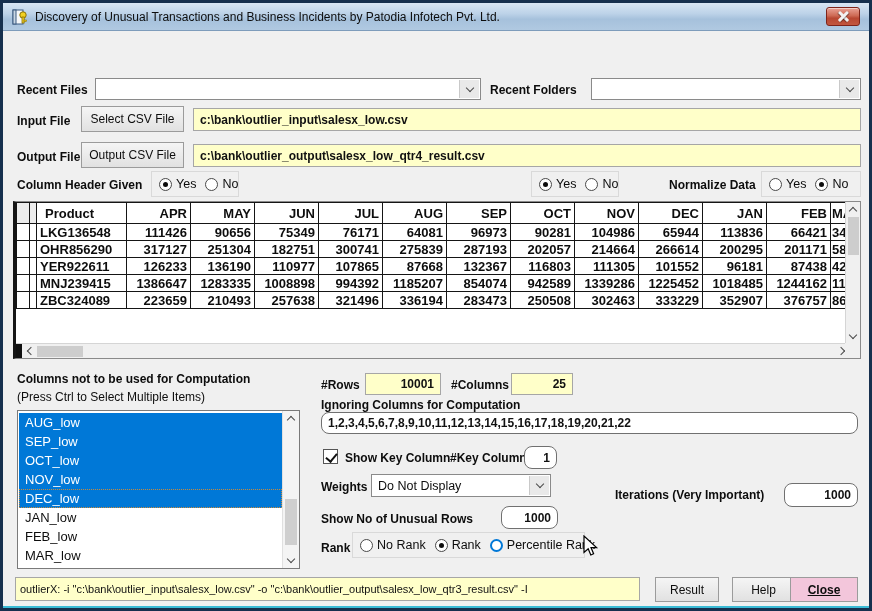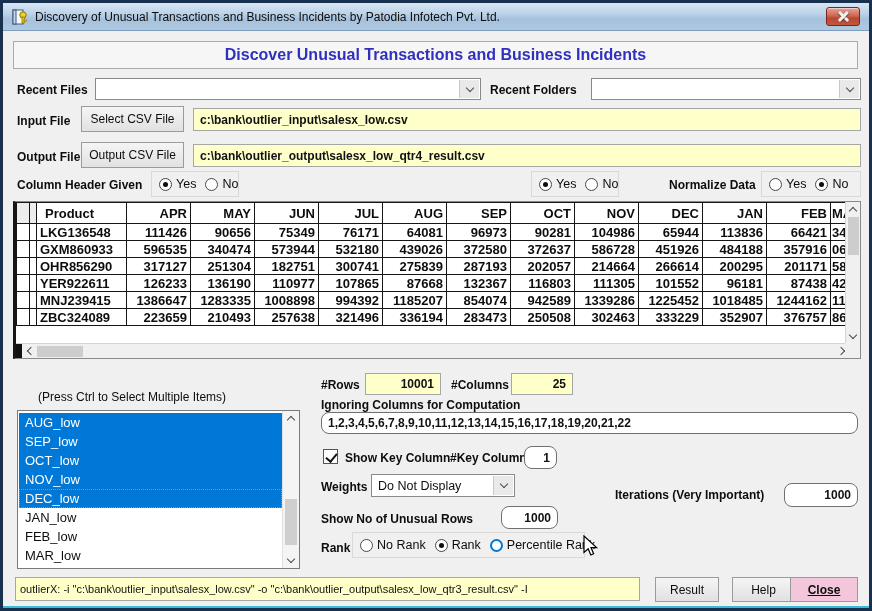--- a/index.html
+++ b/index.html
@@ -20,21 +20,21 @@
   .close-x::before,.close-x::after{content:'';position:absolute;left:50%;top:50%;width:13px;height:3.2px;background:#F2F2F2;
     border-radius:1px;box-shadow:0 1px 1px rgba(0,0,0,.4);}
   .close-x::before{transform:translate(-50%,-50%) rotate(45deg);}
   .close-x::after{transform:translate(-50%,-50%) rotate(-45deg);}
 
   
   .header-box{position:absolute;left:10px;top:38px;width:845px;height:28px;background:#F6F6F6;border:1px solid #ABABAB;
     text-align:center;line-height:26px;font-weight:bold;font-size:16px;color:#3030BE;}
 
   .lbl{position:absolute;font-size:12px;font-weight:bold;color:#0d0d0d;white-space:nowrap;}
-  .lbl.plain{font-weight:normal;margin-left:21px;}
+  .lbl.plain{font-weight:normal;}
 
   
   .combo{position:absolute;height:22px;background:#fff;border:1px solid #8A8A8A;}
   .combo .dd{position:absolute;right:1px;top:1px;bottom:1px;width:20px;background:#E9E9E9;border-left:1px solid #C9C9C9;
     display:flex;align-items:center;justify-content:center;}
   .chev{width:6px;height:6px;border-right:1.6px solid #4A4A4A;border-bottom:1.6px solid #4A4A4A;display:inline-block;}
   .chev.down{transform:rotate(45deg);margin-top:-3px;}
   .chev.up{transform:rotate(-135deg);margin-bottom:-3px;}
   .chev.left{transform:rotate(135deg);margin-right:-3px;}
   .chev.right{transform:rotate(-45deg);margin-left:-3px;}
@@ -105,21 +105,20 @@
       <circle cx="11" cy="6" r="3.2" fill="#F2D021" stroke="#8A7208" stroke-width="1"></circle>
       <rect x="10" y="8" width="2.2" height="6" fill="#F2D021" stroke="#8A7208" stroke-width="0.8"></rect>
       <rect x="12" y="11" width="2.5" height="1.6" fill="#F2D021" stroke="#8A7208" stroke-width="0.6"></rect>
     </svg>
     <span class="title-text">Discovery of Unusual Transactions and Business Incidents by Patodia Infotech Pvt. Ltd.</span>
     <div class="close-btn">
         <span class="close-x"></span>
       </div>
   </div>
 
-  <div class="header-box">Discover Unusual Transactions and Business Incidents</div>
 
   <span class="lbl" style="left:14px;top:80px;">Recent Files</span>
   <div class="combo" style="left:92px;top:75px;width:386px;">
     <span></span>
     <span class="dd">
         <span class="chev down"></span>
       </span>
   </div>
   <span class="lbl" style="left:487px;top:80px;">Recent Folders</span>
   <div class="combo" style="left:588px;top:75px;width:270px;">
@@ -225,37 +224,20 @@
             <td class="num">90281</td>
             <td class="num">104986</td>
             <td class="num">65944</td>
             <td class="num">113836</td>
             <td class="num">66421</td>
             <td class="mar">34</td>
           </tr>
           <tr>
             <td class="selcol"></td>
             <td class="selcol"></td>
-            <td class="product">GXM860933</td>
-            <td class="num">596535</td>
-            <td class="num">340474</td>
-            <td class="num">573944</td>
-            <td class="num">532180</td>
-            <td class="num">439026</td>
-            <td class="num">372580</td>
-            <td class="num">372637</td>
-            <td class="num">586728</td>
-            <td class="num">451926</td>
-            <td class="num">484188</td>
-            <td class="num">357916</td>
-            <td class="mar">06</td>
-          </tr>
-          <tr>
-            <td class="selcol"></td>
-            <td class="selcol"></td>
             <td class="product">OHR856290</td>
             <td class="num">317127</td>
             <td class="num">251304</td>
             <td class="num">182751</td>
             <td class="num">300741</td>
             <td class="num">275839</td>
             <td class="num">287193</td>
             <td class="num">202057</td>
             <td class="num">214664</td>
             <td class="num">266614</td>
@@ -331,20 +313,21 @@
           <span class="chev left"></span>
         </span>
       <span class="hs-thumb"></span>
       <span class="arr" style="right:0;">
           <span class="chev right"></span>
         </span>
     </div>
     <div class="corner"></div>
   </div>
 
+  <span class="lbl" style="left:14px;top:369px;">Columns not to be used for Computation</span>
   <span class="lbl plain" style="left:14px;top:387px;">(Press Ctrl to Select Multiple Items)</span>
   <div class="listbox">
     <div class="lb-items">
         <div class="lb-item sel">AUG_low</div>
         <div class="lb-item sel">SEP_low</div>
         <div class="lb-item sel">OCT_low</div>
         <div class="lb-item sel">NOV_low</div>
         <div class="lb-item sel focus">DEC_low</div>
         <div class="lb-item">JAN_low</div>
         <div class="lb-item">FEB_low</div>
@@ -368,21 +351,21 @@
 
   <span class="lbl" style="left:318px;top:395px;">Ignoring Columns for Computation</span>
   <div class="field white" style="left:318px;top:409px;width:537px;height:22px;">1,2,3,4,5,6,7,8,9,10,11,12,13,14,15,16,17,18,19,20,21,22</div>
 
   <span class="checkbox checked" style="left:320px;top:446px;"></span>
   <span class="lbl" style="left:342px;top:448px;">Show Key Column</span>
   <span class="lbl" style="left:447px;top:448px;">#Key Columns</span>
   <div class="field white num" style="left:521px;top:443px;width:33px;height:23px;">1</div>
 
   <span class="lbl" style="left:318px;top:477px;">Weights</span>
-  <div class="combo" style="left:368px;top:471px;width:144px;height:23px;">
+  <div class="combo" style="left:368px;top:471px;width:180px;height:23px;">
     <span style="position:absolute;left:6px;top:4px;font-size:12.5px;color:#0d0d0d;">Do Not Display</span>
     <span class="dd">
         <span class="chev down"></span>
       </span>
   </div>
 
   <span class="lbl" style="left:612px;top:485px;">Iterations (Very Important)</span>
   <div class="field white num" style="left:781px;top:480px;width:74px;height:24px;">1000</div>
 
   <span class="lbl" style="left:318px;top:509px;">Show No of Unusual Rows</span>

